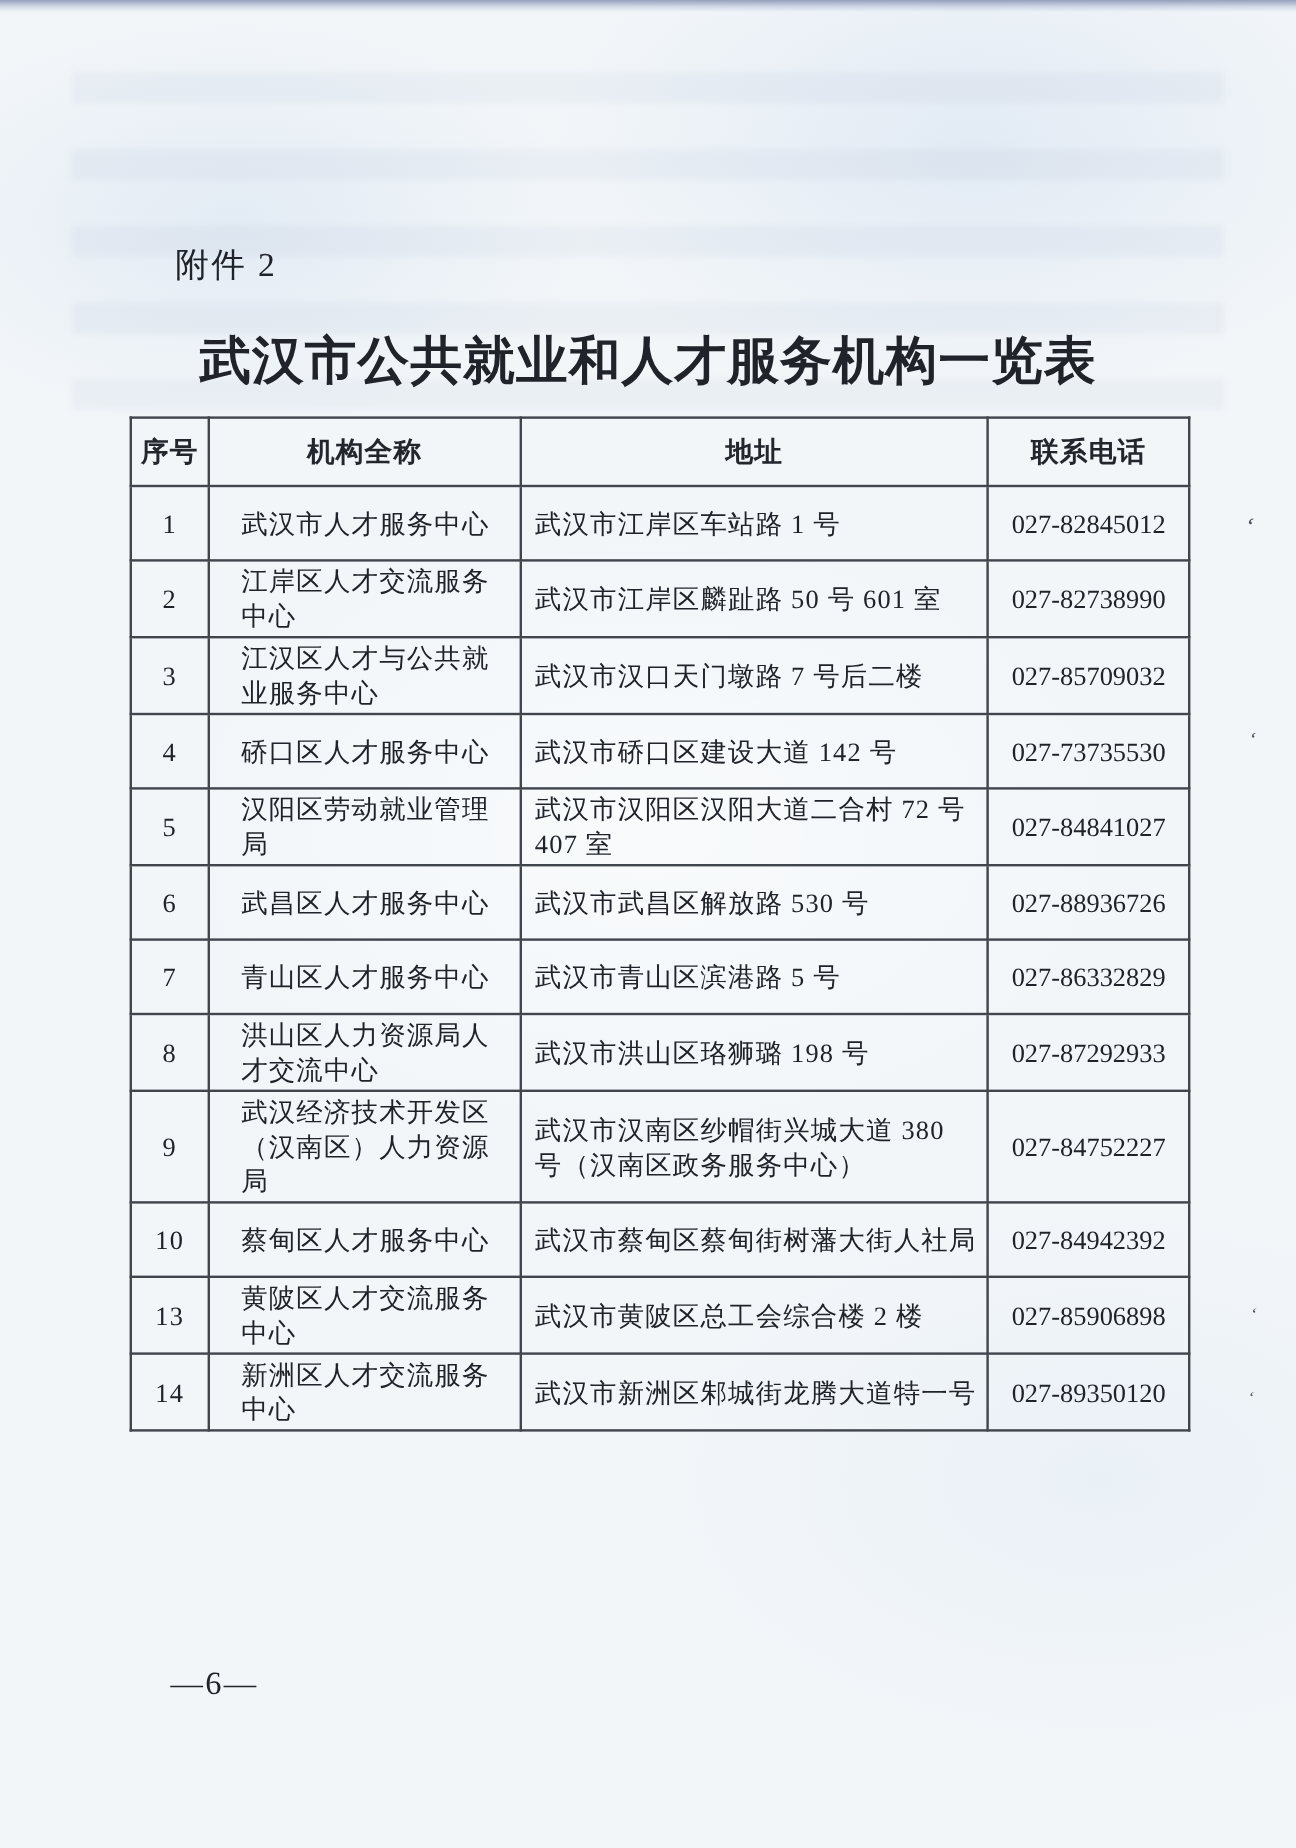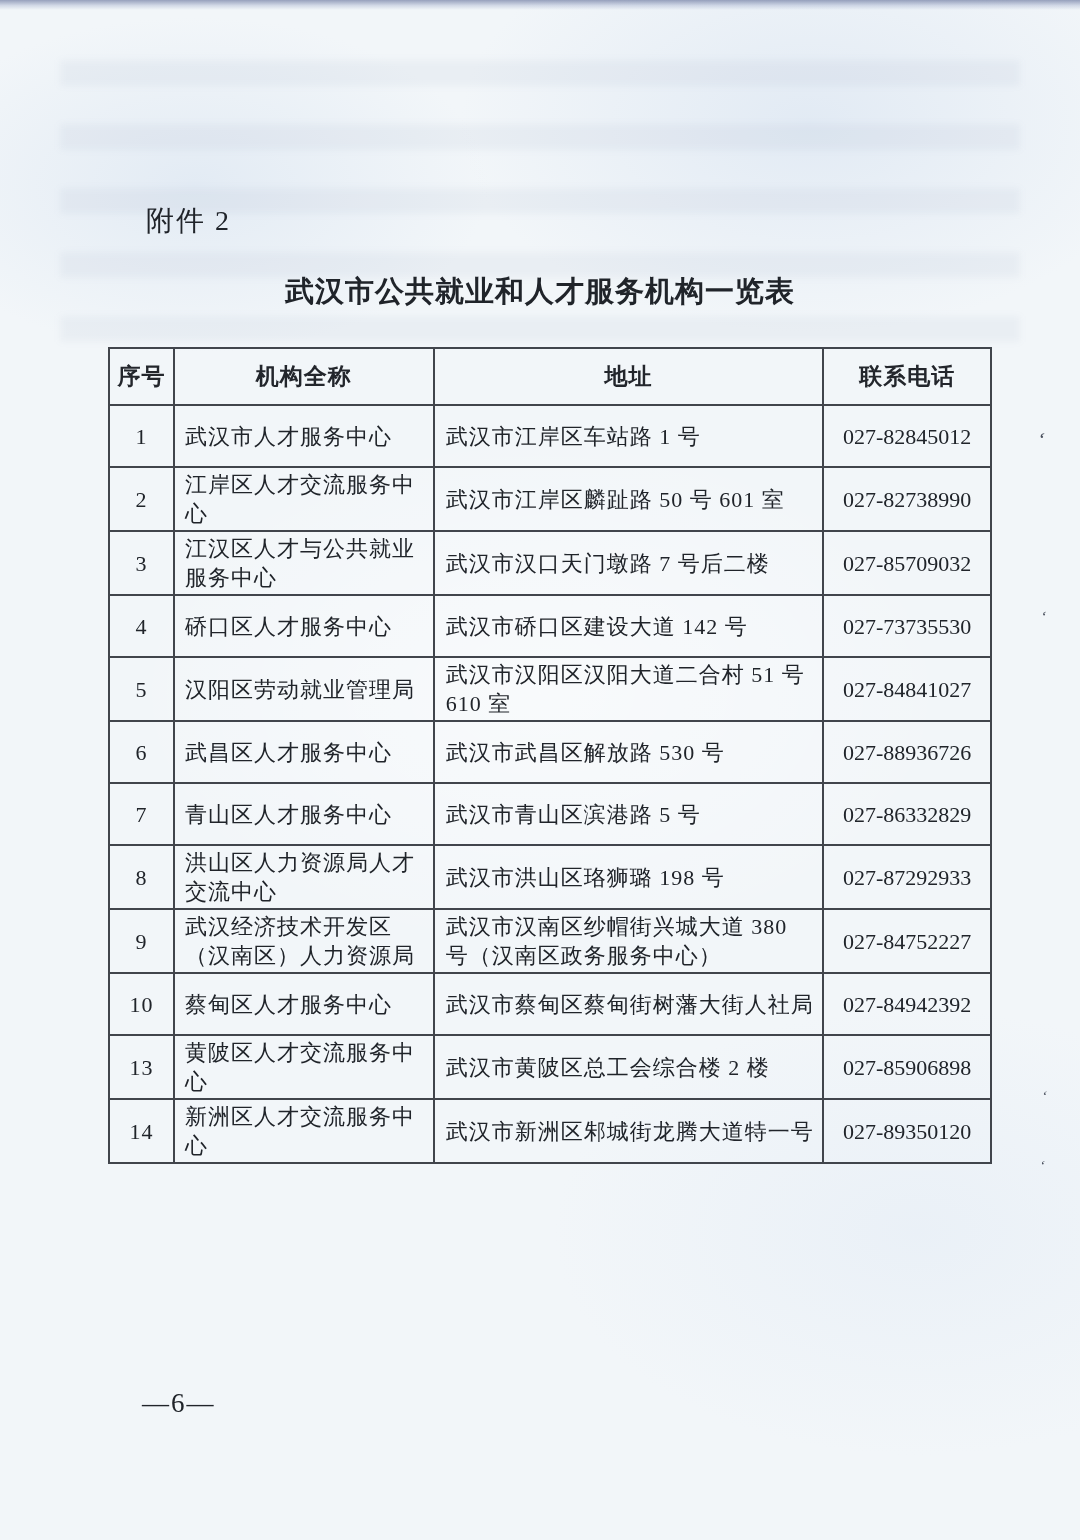--- a/index.html
+++ b/index.html
@@ -37,21 +37,21 @@
     background: linear-gradient(180deg, rgba(120,132,168,0.75), rgba(150,162,196,0.35) 55%, rgba(160,172,206,0) 100%);
     pointer-events: none;
   }
   .attachment-label {
     position: absolute; left: 146px; top: 190px;
     font-size: 28px; letter-spacing: 2px; margin-top: 12px;
   }
   .doc-title {
     position: absolute; left: 0; top: 272px; width: 1080px;
     text-align: center;
-    font-size: 29px; font-weight: bold; letter-spacing: 1px;
+    font-size: 43px; font-weight: bold; letter-spacing: 1px;
   }
   .table-wrap {
     position: absolute; left: 108px; top: 347px; width: 884px;
   }
   table {
     width: 100%;
     border-collapse: collapse;
     table-layout: fixed;
   }
   th, td {
@@ -72,21 +72,21 @@
     line-height: 29px;
     height: 62px;
     padding: 2px 8px;
     letter-spacing: 1px;
   }
   .col0 { width: 62px; }
   .col1 { width: 248px; }
   .col2 { width: 372px; }
   .col3 { width: 160px; }
   td.col0 { text-align: center; }
-  td.col1 { text-align: left; padding-left: 10px; padding-right: 4px; }
+  td.col1 { text-align: left; padding-left: 26px; padding-right: 4px; }
   td.col2 { text-align: left; padding-left: 11px; padding-right: 6px; }
   td.col3 { text-align: center; letter-spacing: 0; padding-left: 2px; padding-right: 2px; }
   .page-number {
     position: absolute; left: 142px; top: 1388px;
     font-size: 27px; letter-spacing: 2px;
   }
   
   .speck {
     position: absolute; color: rgba(30,36,52,0.8);
     font-size: 20px; transform: rotate(12deg);
@@ -139,21 +139,21 @@
         </tr>
         <tr>
           <td class="col0">4</td>
           <td class="col1">硚口区人才服务中心</td>
           <td class="col2">武汉市硚口区建设大道 142 号</td>
           <td class="col3">027-73735530</td>
         </tr>
         <tr>
           <td class="col0">5</td>
           <td class="col1">汉阳区劳动就业管理局</td>
-          <td class="col2">武汉市汉阳区汉阳大道二合村 51 号 610 室</td>
+          <td class="col2">武汉市汉阳区汉阳大道二合村 72 号 407 室</td>
           <td class="col3">027-84841027</td>
         </tr>
         <tr>
           <td class="col0">6</td>
           <td class="col1">武昌区人才服务中心</td>
           <td class="col2">武汉市武昌区解放路 530 号</td>
           <td class="col3">027-88936726</td>
         </tr>
         <tr>
           <td class="col0">7</td>

